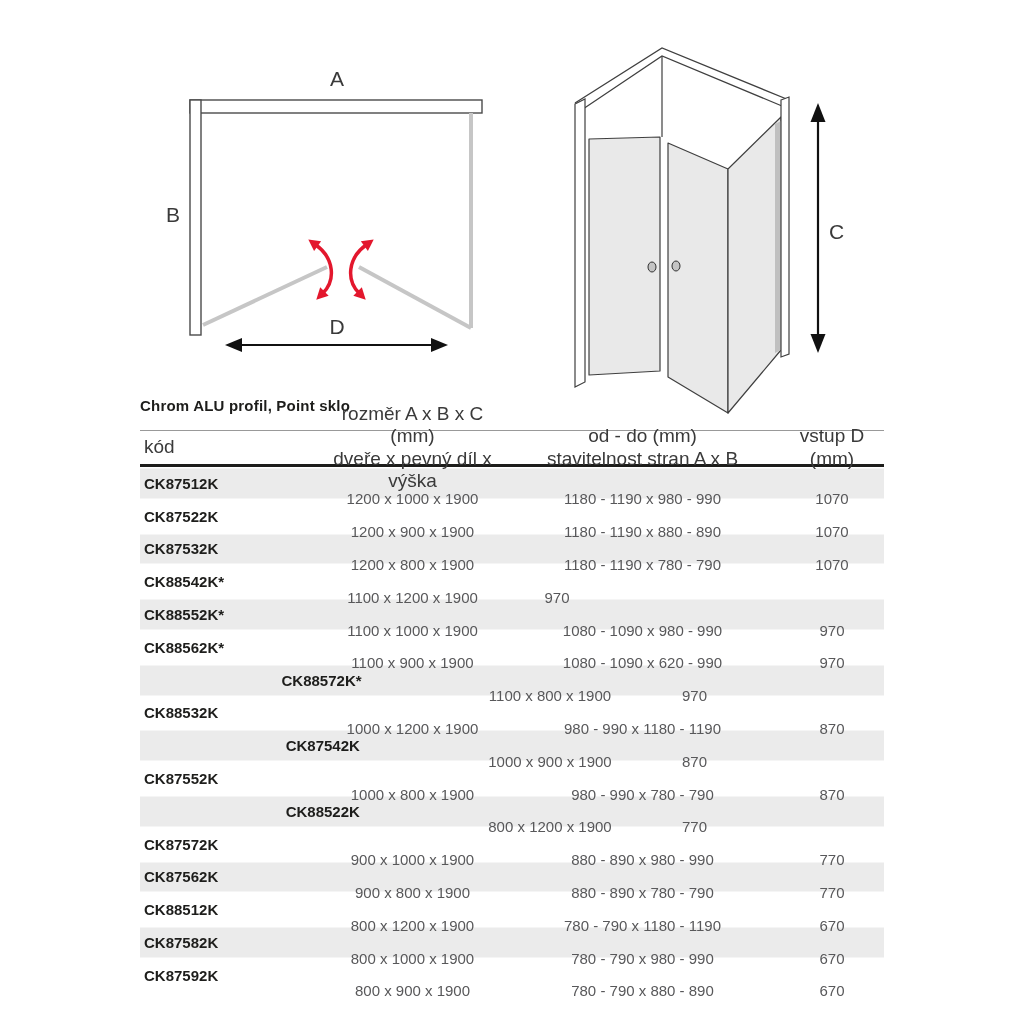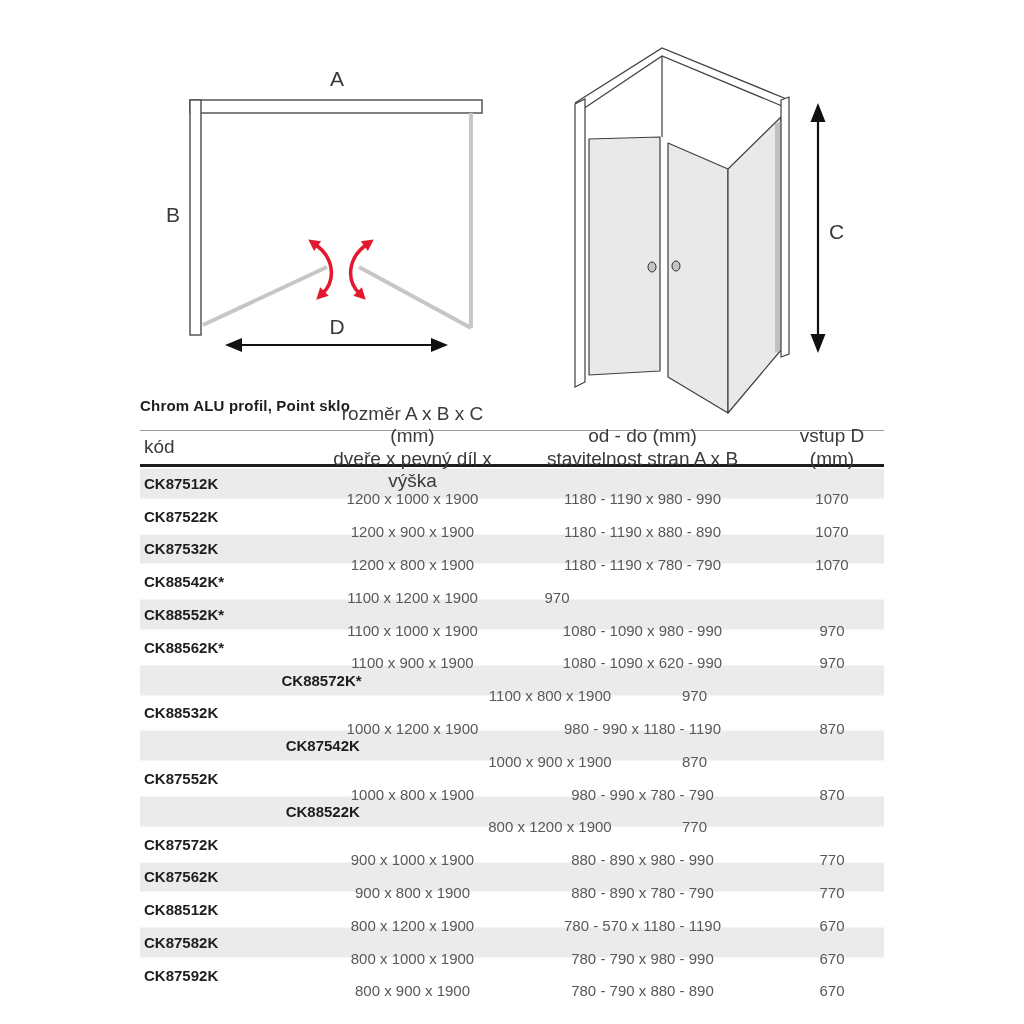--- a/index.html
+++ b/index.html
@@ -195,21 +195,21 @@
   </div>
       <div class="trow shade">
     <div class="cell c-code">CK87562K</div>
     <div class="cell c-size">900 x 800 x 1900</div>
     <div class="cell c-adj">880 - 890 x 780 - 790</div>
     <div class="cell c-entry">770</div>
   </div>
       <div class="trow">
     <div class="cell c-code">CK88512K</div>
     <div class="cell c-size">800 x 1200 x 1900</div>
-    <div class="cell c-adj">780 - 570 x 1180 - 1190</div>
+    <div class="cell c-adj">780 - 790 x 1180 - 1190</div>
     <div class="cell c-entry">670</div>
   </div>
       <div class="trow shade">
     <div class="cell c-code">CK87582K</div>
     <div class="cell c-size">800 x 1000 x 1900</div>
     <div class="cell c-adj">780 - 790 x 980 - 990</div>
     <div class="cell c-entry">670</div>
   </div>
       <div class="trow">
     <div class="cell c-code">CK87592K</div>

